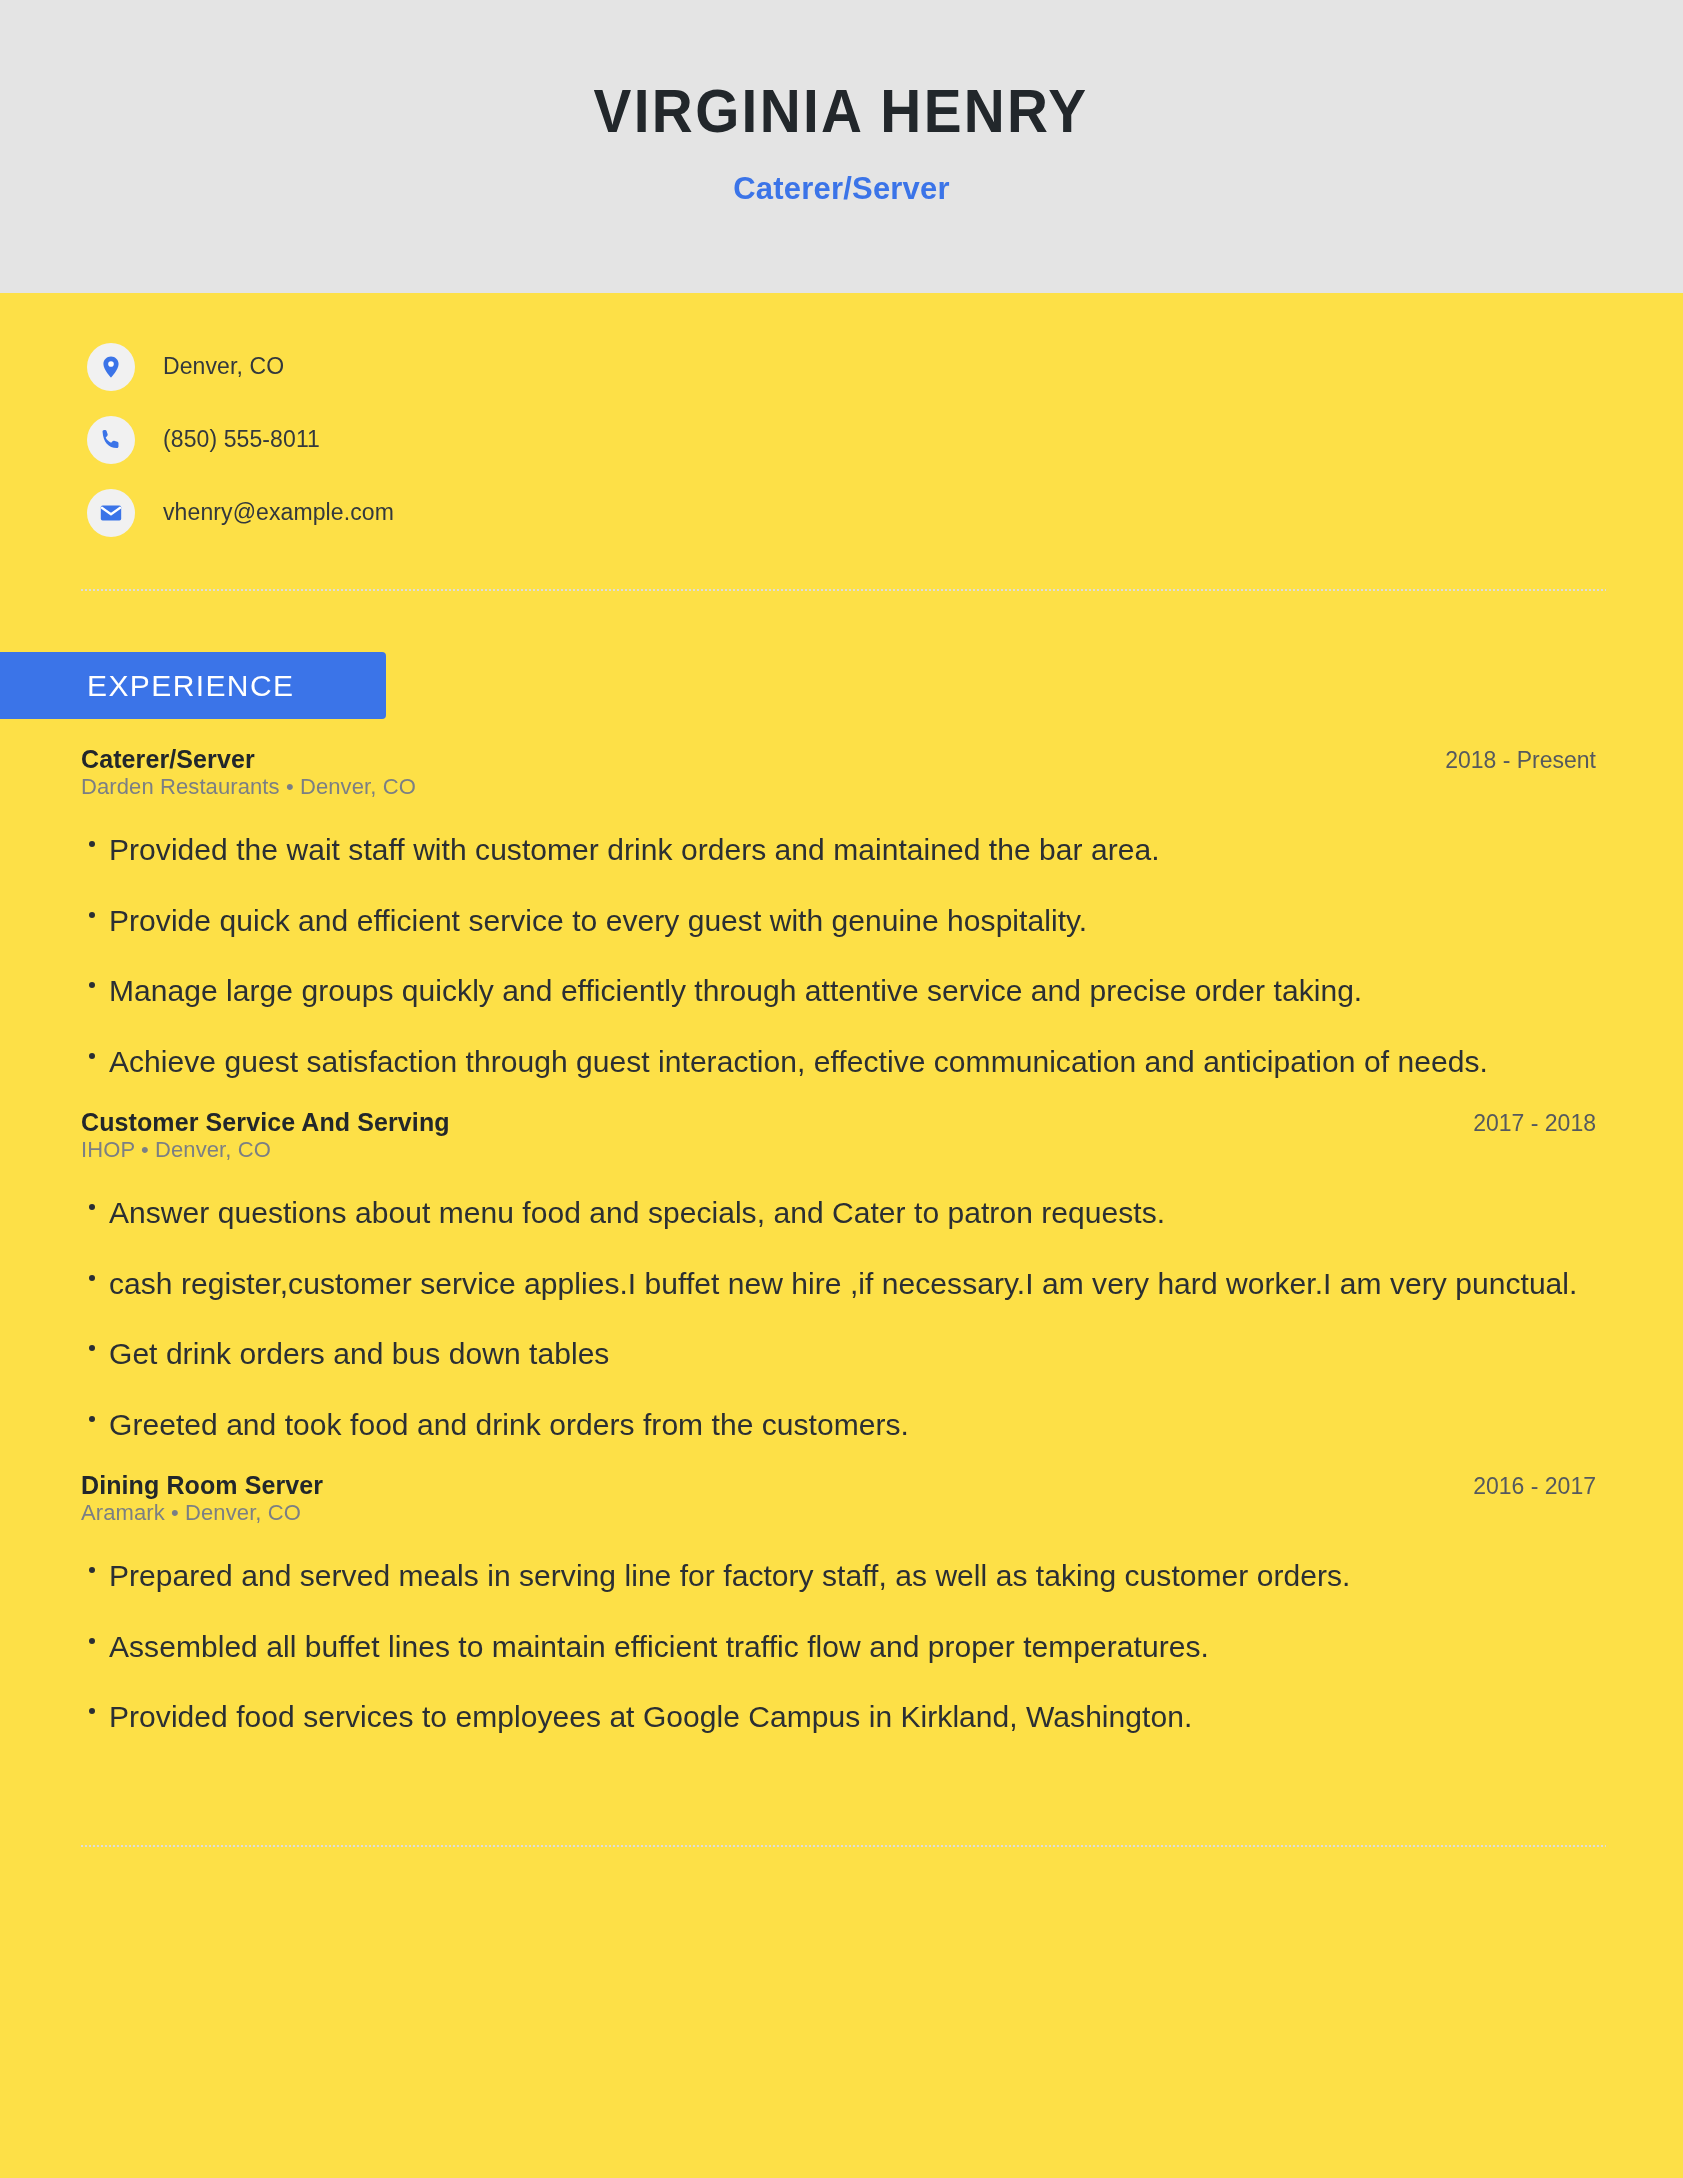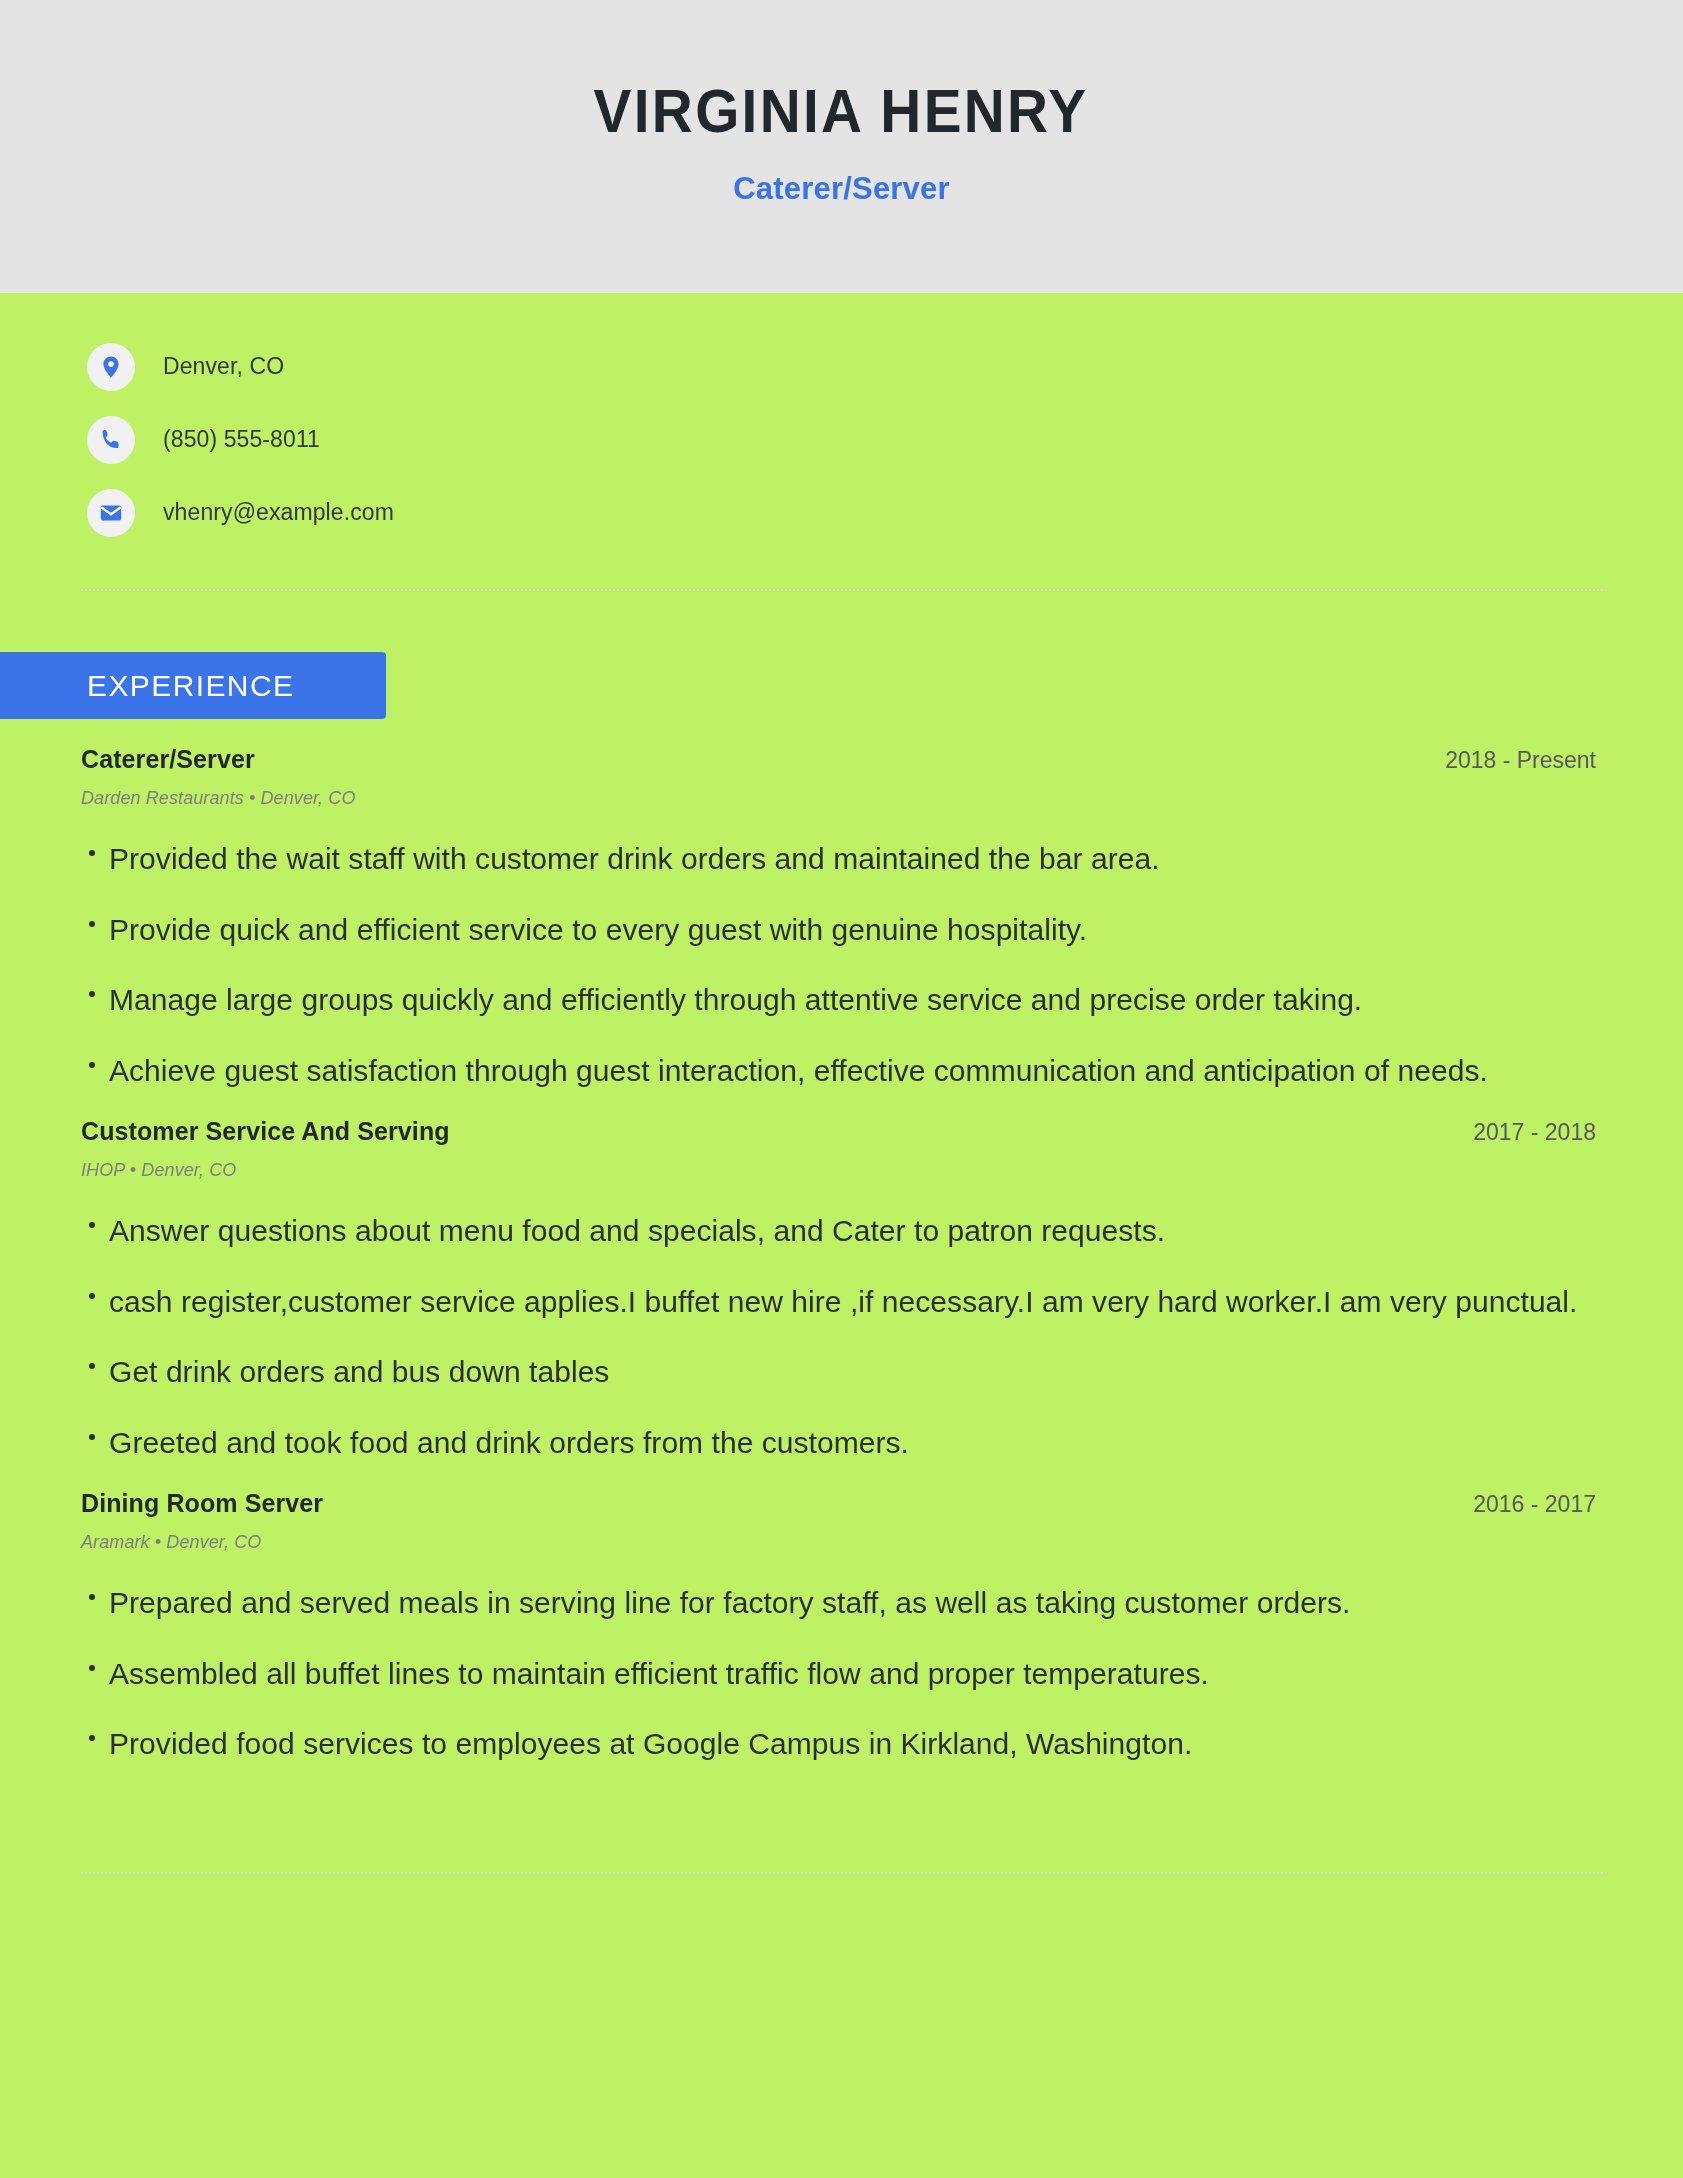--- a/index.html
+++ b/index.html
@@ -13,21 +13,21 @@
   body {
     font-family: "Liberation Sans", "DejaVu Sans", sans-serif;
     color: #2b2f33;
     -webkit-font-smoothing: antialiased;
   }
 
   .page {
     position: relative;
     width: 1683px;
     height: 2178px;
-    background: #bef264;
+    background: #fde047;
     overflow: hidden;
   }
 
   
   .header-band {
     width: 100%;
     height: 293px;
     background: #e4e4e4;
     display: flex;
     flex-direction: column;
@@ -140,25 +140,23 @@
   }
 
   .job-dates {
     font-size: 23px;
     color: #55595e;
     white-space: nowrap;
     margin-left: 34px;
   }
 
   .job-meta {
-    margin-top: 14px;
-    font-size: 18px;
+    font-size: 22px;
     color: #7b7f84;
     letter-spacing: 0.1px;
-    font-style: italic;
   }
 
   .job-bullets {
     margin-top: 16px;
     list-style: none;
   }
 
   .job-bullets li {
     position: relative;
     padding-left: 28px;

